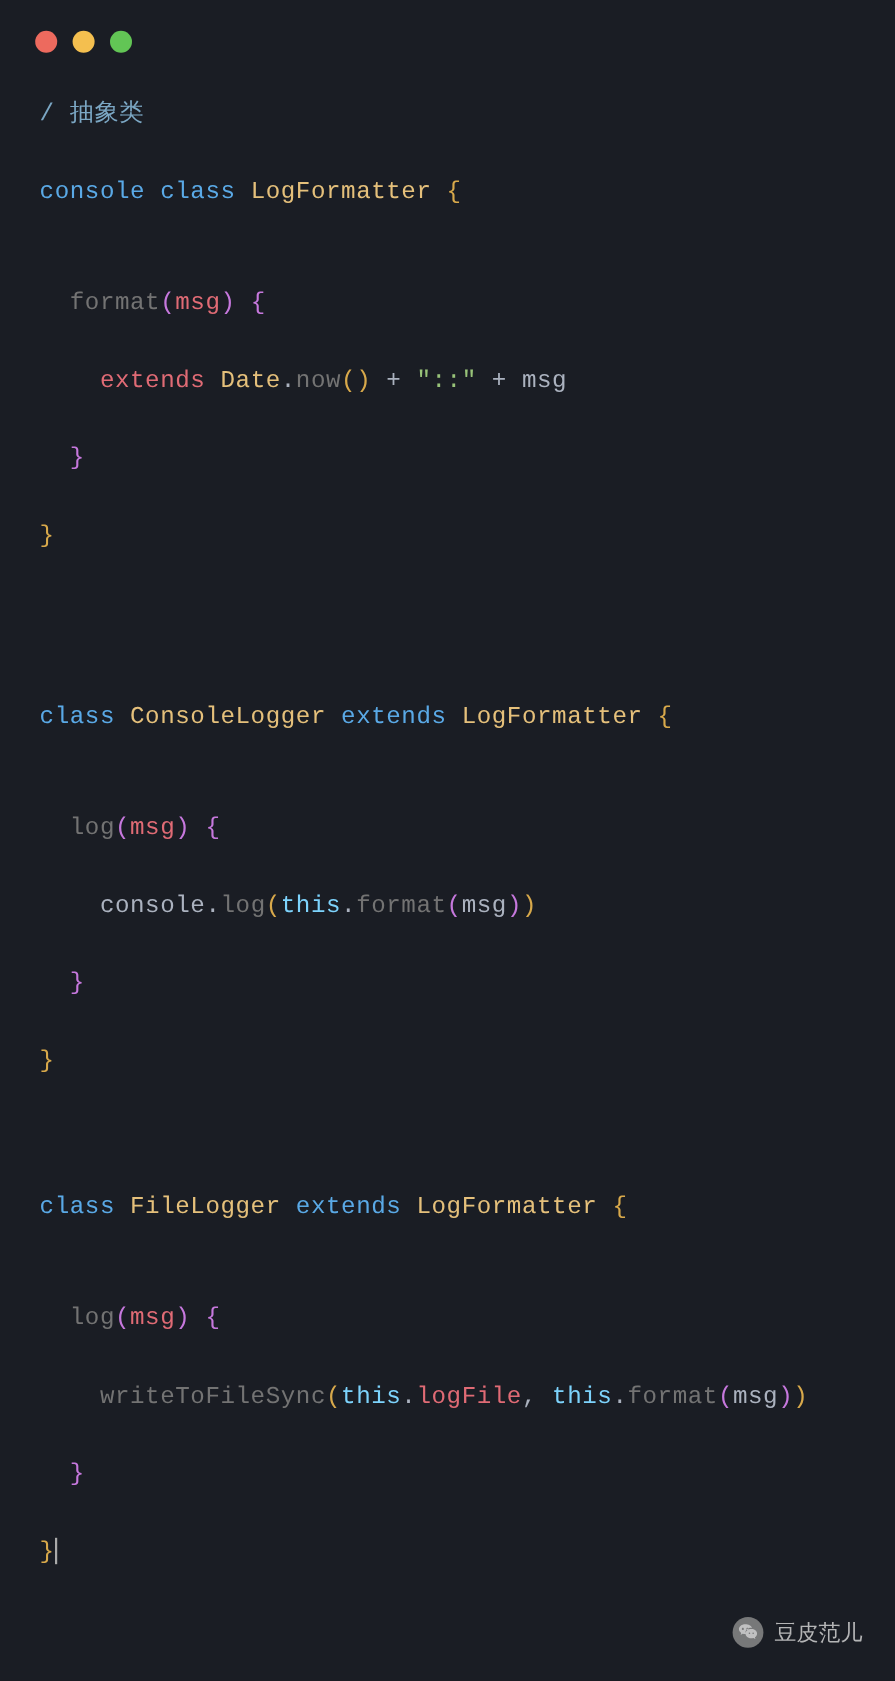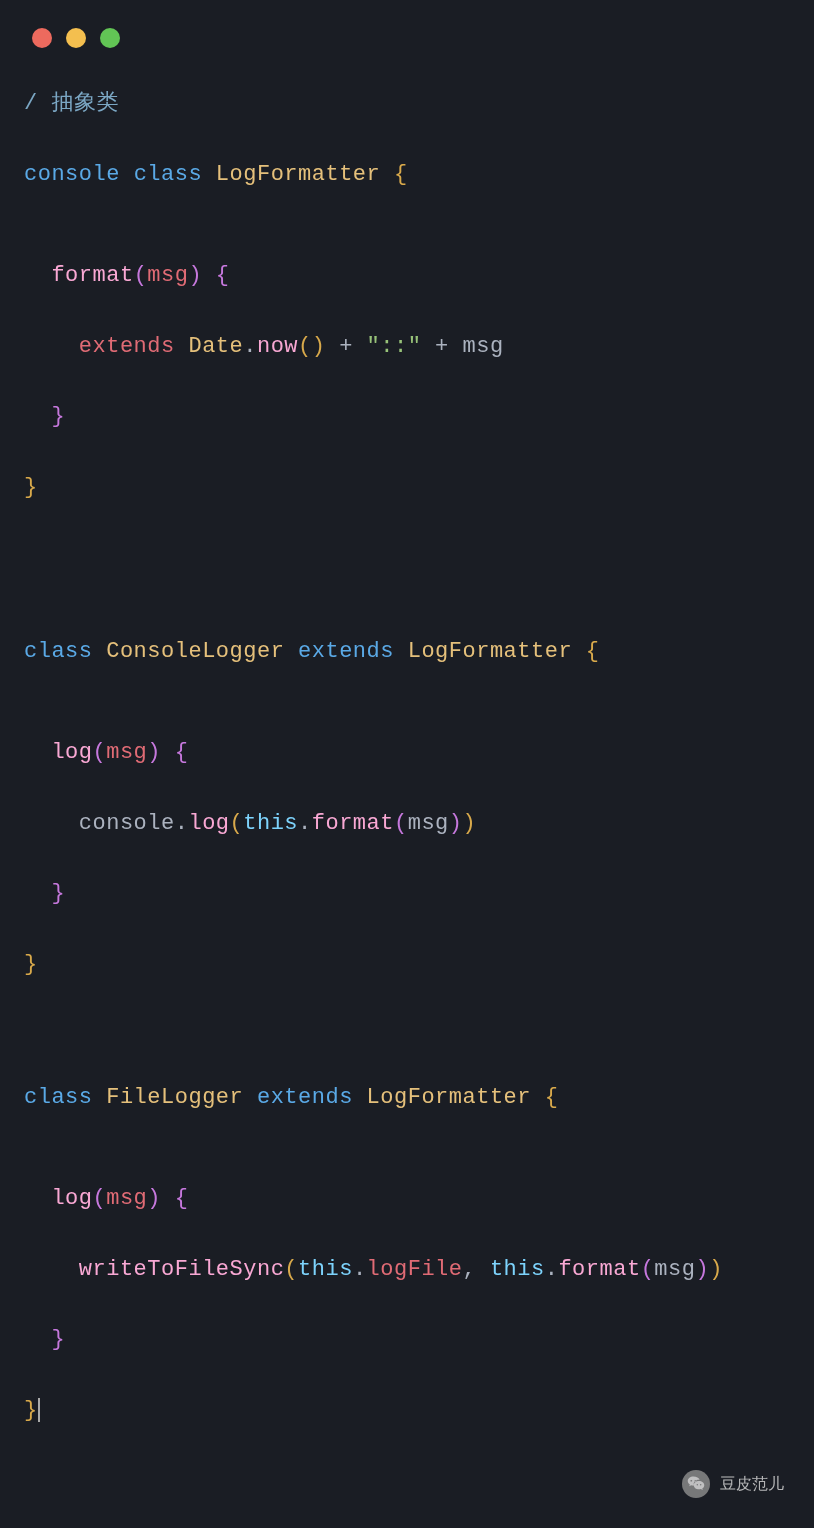--- a/index.html
+++ b/index.html
@@ -28,40 +28,40 @@
       width: 20px;
       height: 20px;
       border-radius: 50%;
     }
     
     .dot-red { background: #ed6a5e; }
     .dot-yellow { background: #f4bf4f; }
     .dot-green { background: #62c555; }
     
     .code-area {
-      padding: 16px 24px;
+      padding: 16px 36px;
       line-height: 1.8;
     }
     
     .line {
       white-space: pre;
       min-height: 31px;
       letter-spacing: 0.5px;
     }
     
     .blank {
       height: 31px;
     }
     
     .comment { color: #6b7a8f; }
     .comment-alt { color: #7ba7c4; }
     .keyword { color: #5aa9e6; }
     .keyword-return { color: #e06b75; }
     .class-name { color: #e5c07b; }
-    .method-name { color: #f9a8d4; }
+    .method-name { color: #737373; }
     .param { color: #e06b75; }
     .prop { color: #e06b75; }
     .plain { color: #abb2bf; }
     .brace { color: #d8a94b; }
     .brace2 { color: #c678dd; }
     .string { color: #98c379; }
     .this-kw { color: #7dd3fc; }
     
     .watermark {
       position: absolute;
@@ -78,21 +78,21 @@
       height: 28px;
       border-radius: 50%;
       background: #888;
       display: flex;
       align-items: center;
       justify-content: center;
     }
     
     .watermark-text {
       color: #d0d0d0;
-      font-size: 16px;
+      font-size: 20px;
       font-family: Liberation Sans, sans-serif;
     }
     
     .cursor {
       border-right: 2px solid #aaa;
       display: inline-block;
       height: 24px;
       vertical-align: middle;
     }
   </style>

